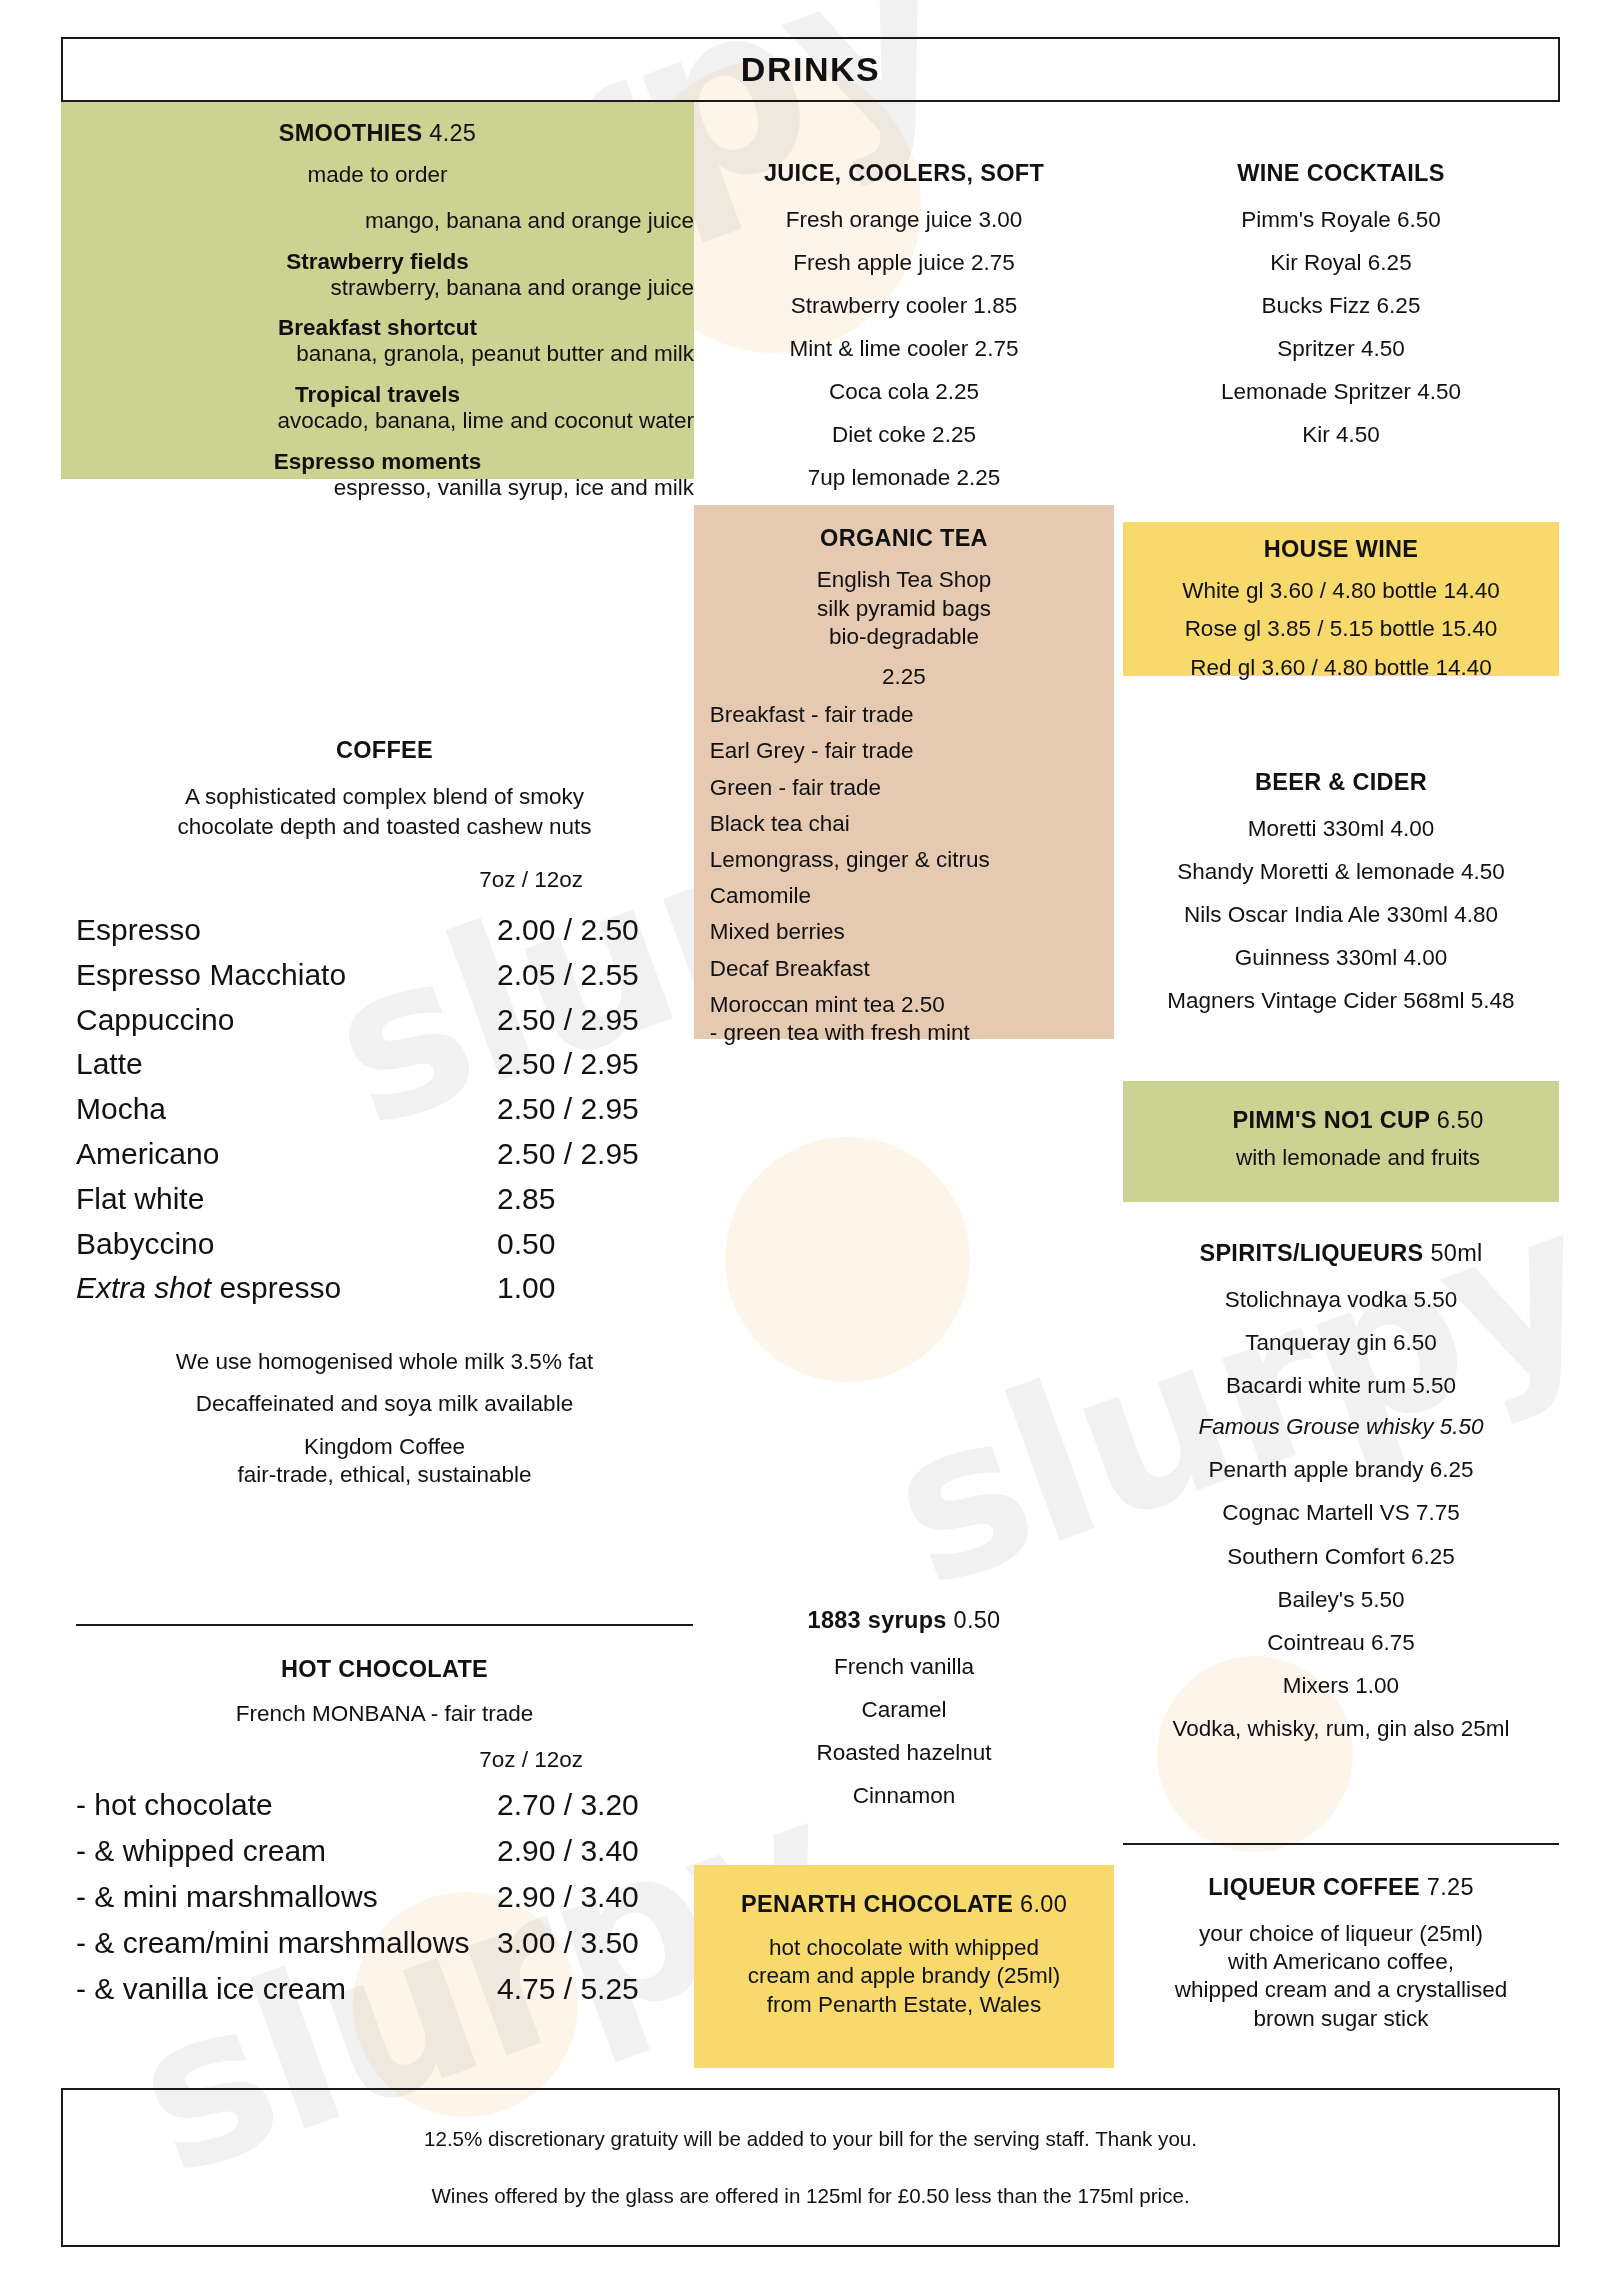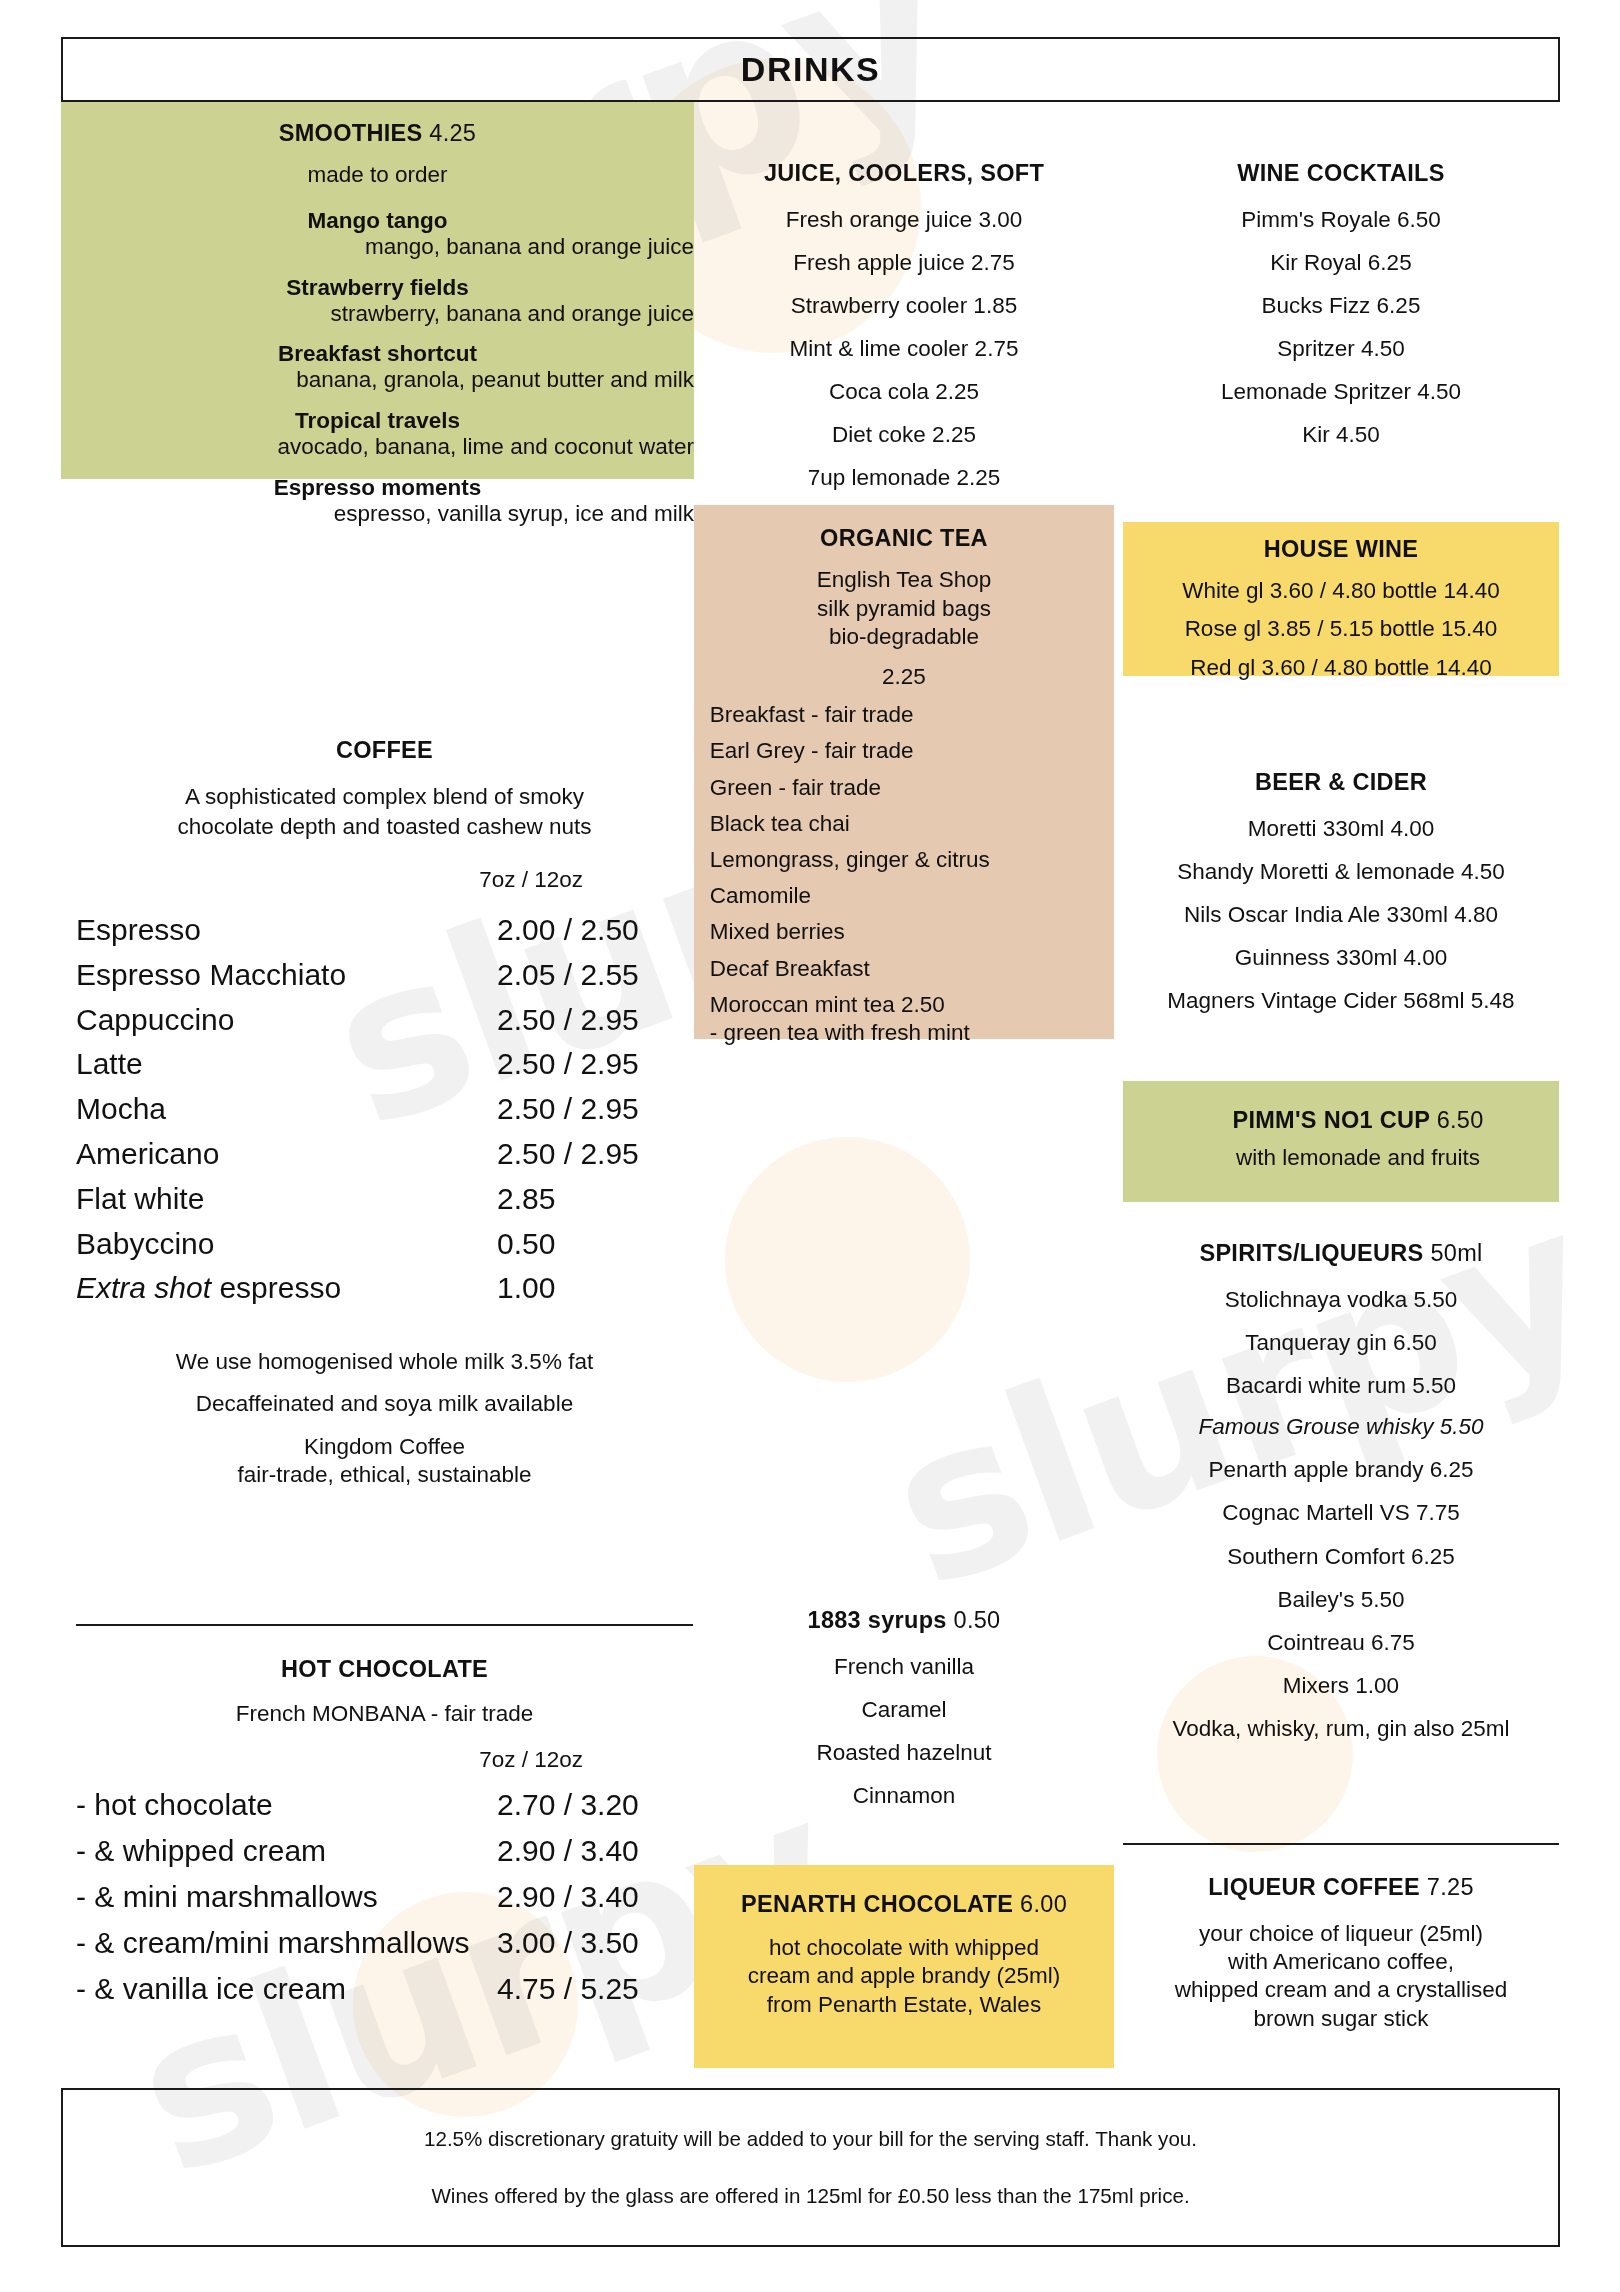--- a/index.html
+++ b/index.html
@@ -144,21 +144,20 @@
 
   <div class="block tint-green" id="smoothies-panel" style="left:61px; top:102px; width:633px; height:377px;">
     <div style="padding-top:17.6px;">
       <div class="sec-head">
         <span>SMOOTHIES</span>
         <span class="light">4.25</span>
       </div>
       <div class="sub" style="margin-top:15.7px;">made to order</div>
 
       <div style="margin-top:19.6px;">
-        <div class="item-name">Mango tango</div>
         <div class="item-desc">mango, banana and orange juice</div>
       </div>
       <div style="margin-top:14.7px;">
         <div class="item-name">Strawberry fields</div>
         <div class="item-desc">strawberry, banana and orange juice</div>
       </div>
       <div style="margin-top:14.7px;">
         <div class="item-name">Breakfast shortcut</div>
         <div class="item-desc">banana, granola, peanut butter and milk</div>
       </div>

